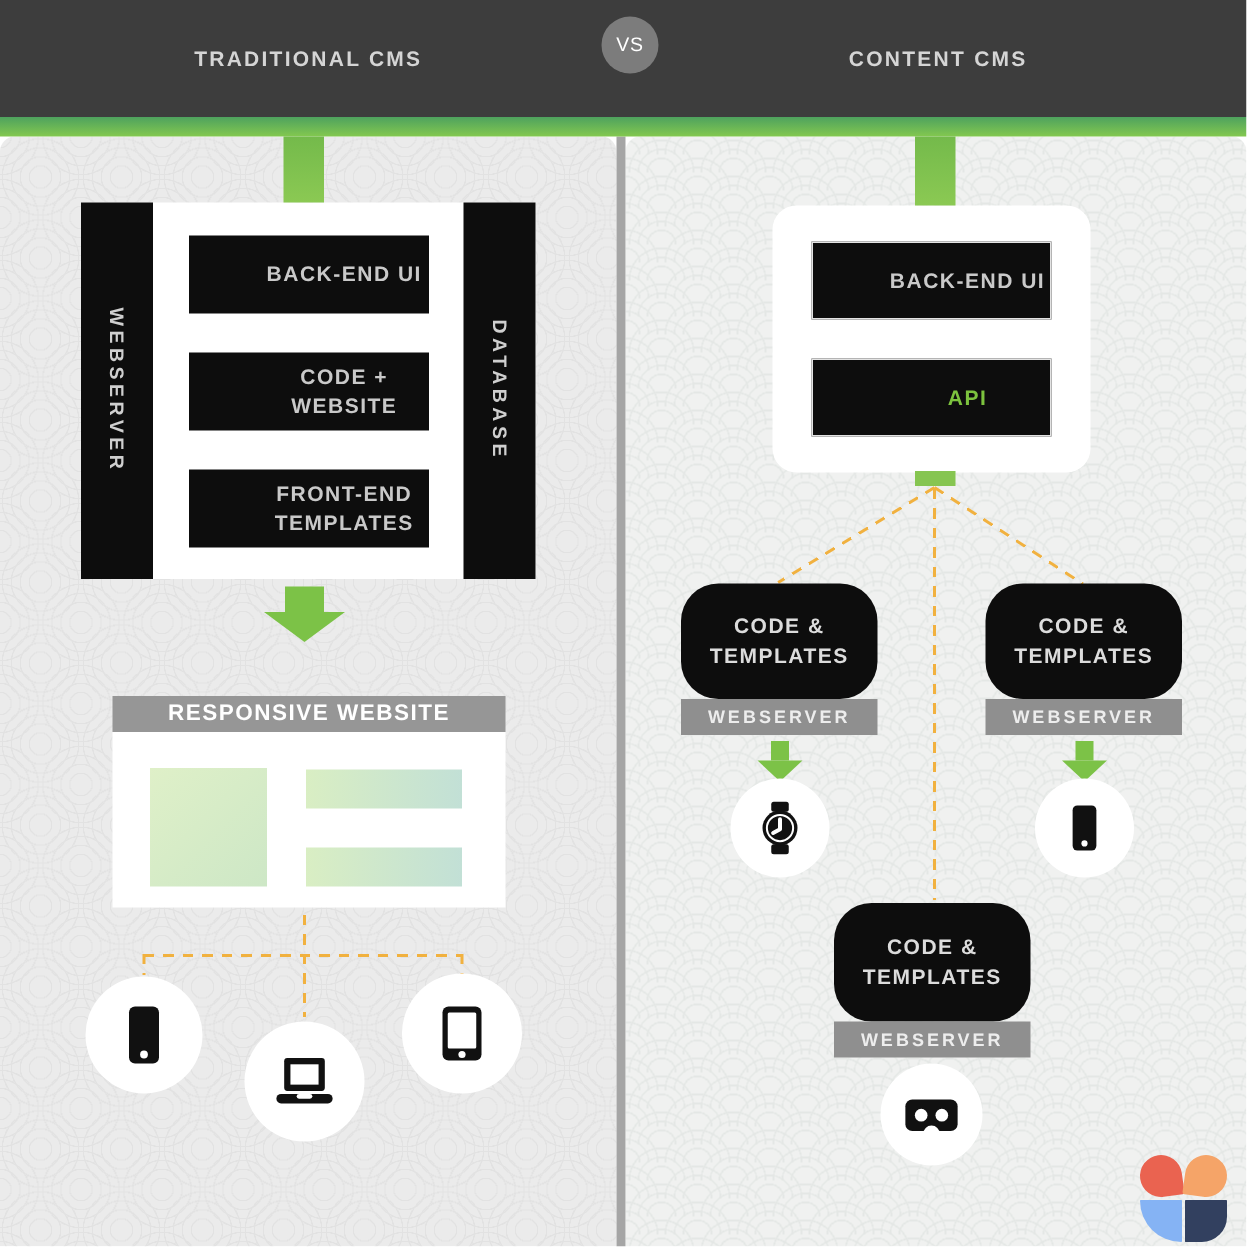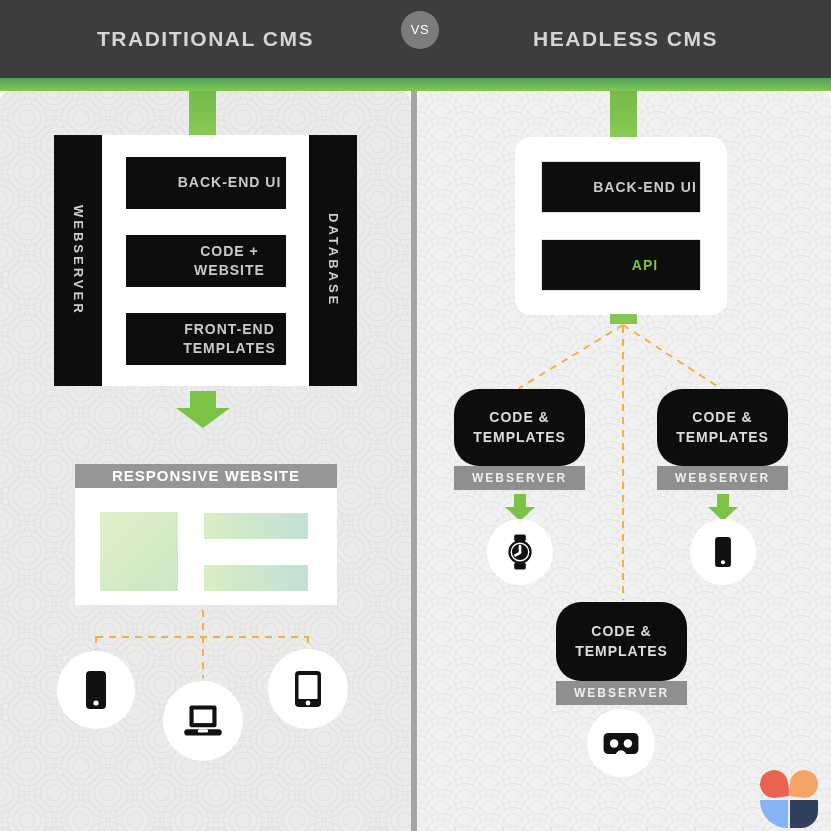--- a/index.html
+++ b/index.html
@@ -7,21 +7,21 @@
     --green:#7cc247;
     --black:#0d0d0d;
   }
   *{margin:0;padding:0;box-sizing:border-box;}
   body{font-family:"Liberation Sans", sans-serif;background:#fff;}
   .stage{position:relative;width:831px;height:831px;background:#fff;overflow:hidden;}
 
   
   .header{position:absolute;left:0;top:0;width:831px;height:78px;background:#3d3d3d;}
   .title{position:absolute;top:0;height:78px;line-height:78px;text-align:center;
-         color:#d5d5d5;font-size:21px;font-weight:bold;letter-spacing:1.5px;}
+         color:#d5d5d5;font-size:14px;font-weight:bold;letter-spacing:1.5px;}
   .title-left{left:0;width:411px;}
   .title-right{left:420px;width:411px;}
   .vs-circle{position:absolute;left:401px;top:11px;width:38px;height:38px;border-radius:50%;
              background:#7c7c7c;color:#ffffff;font-size:13px;font-weight:normal;
              text-align:center;line-height:38px;letter-spacing:.5px;z-index:5;}
   .green-band{position:absolute;left:0;top:78px;width:831px;height:13px;
               background:linear-gradient(180deg,#4ea25e,#83c84f);z-index:2;}
   .content-tab{position:absolute;left:329px;top:55px;width:169px;height:36px;z-index:4;
                background:linear-gradient(180deg,#2f9770,#6fc055);
                color:#fff;font-size:14px;font-weight:bold;letter-spacing:1.5px;
@@ -102,21 +102,21 @@
   .petal-bl{background:#85b3f4;border-radius:2% 2% 2% 100%;}
   .petal-br{background:#32405f;border-radius:2% 2% 60% 2%;}
 </style>
 </head>
 <body>
 
 <div class="stage">
 
   <div class="header">
     <div class="title title-left">TRADITIONAL CMS</div>
-    <div class="title title-right">HEADLESS CMS</div>
+    <div class="title title-right">CONTENT CMS</div>
   </div>
   <div class="green-band"></div>
   <div class="vs-circle">VS</div>
 
   <div class="panel panel-left"></div>
   <div class="panel panel-right"></div>
   <div class="divider"></div>
 
   <div class="trunk trunk-left"></div>
 

